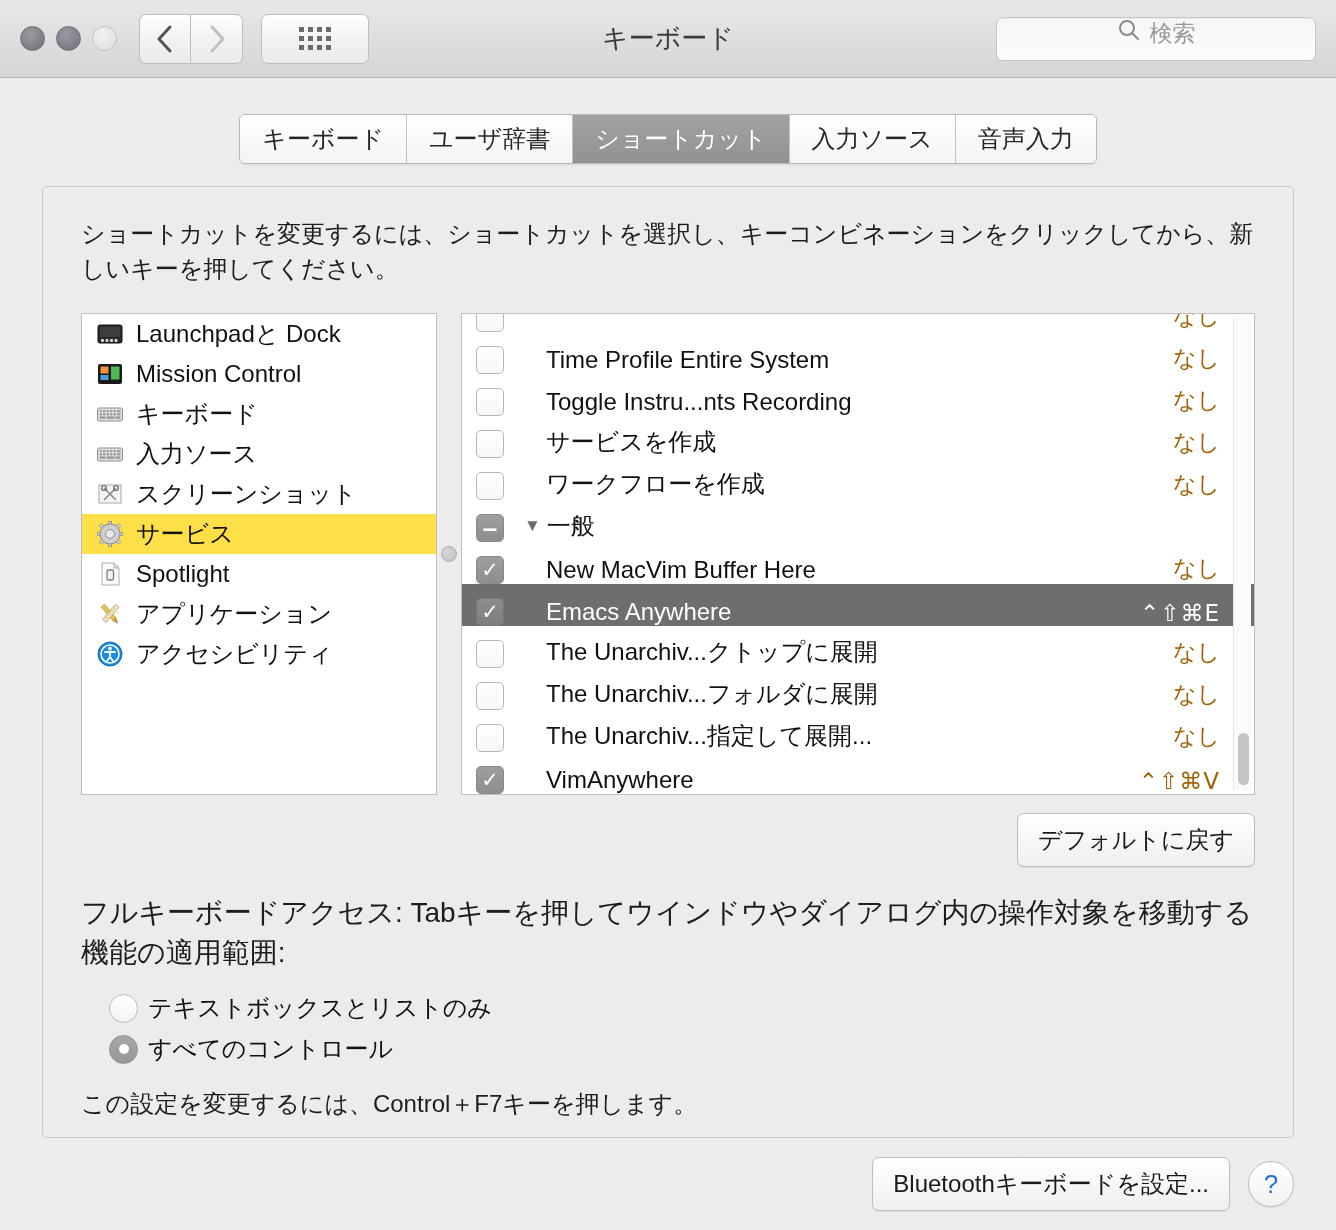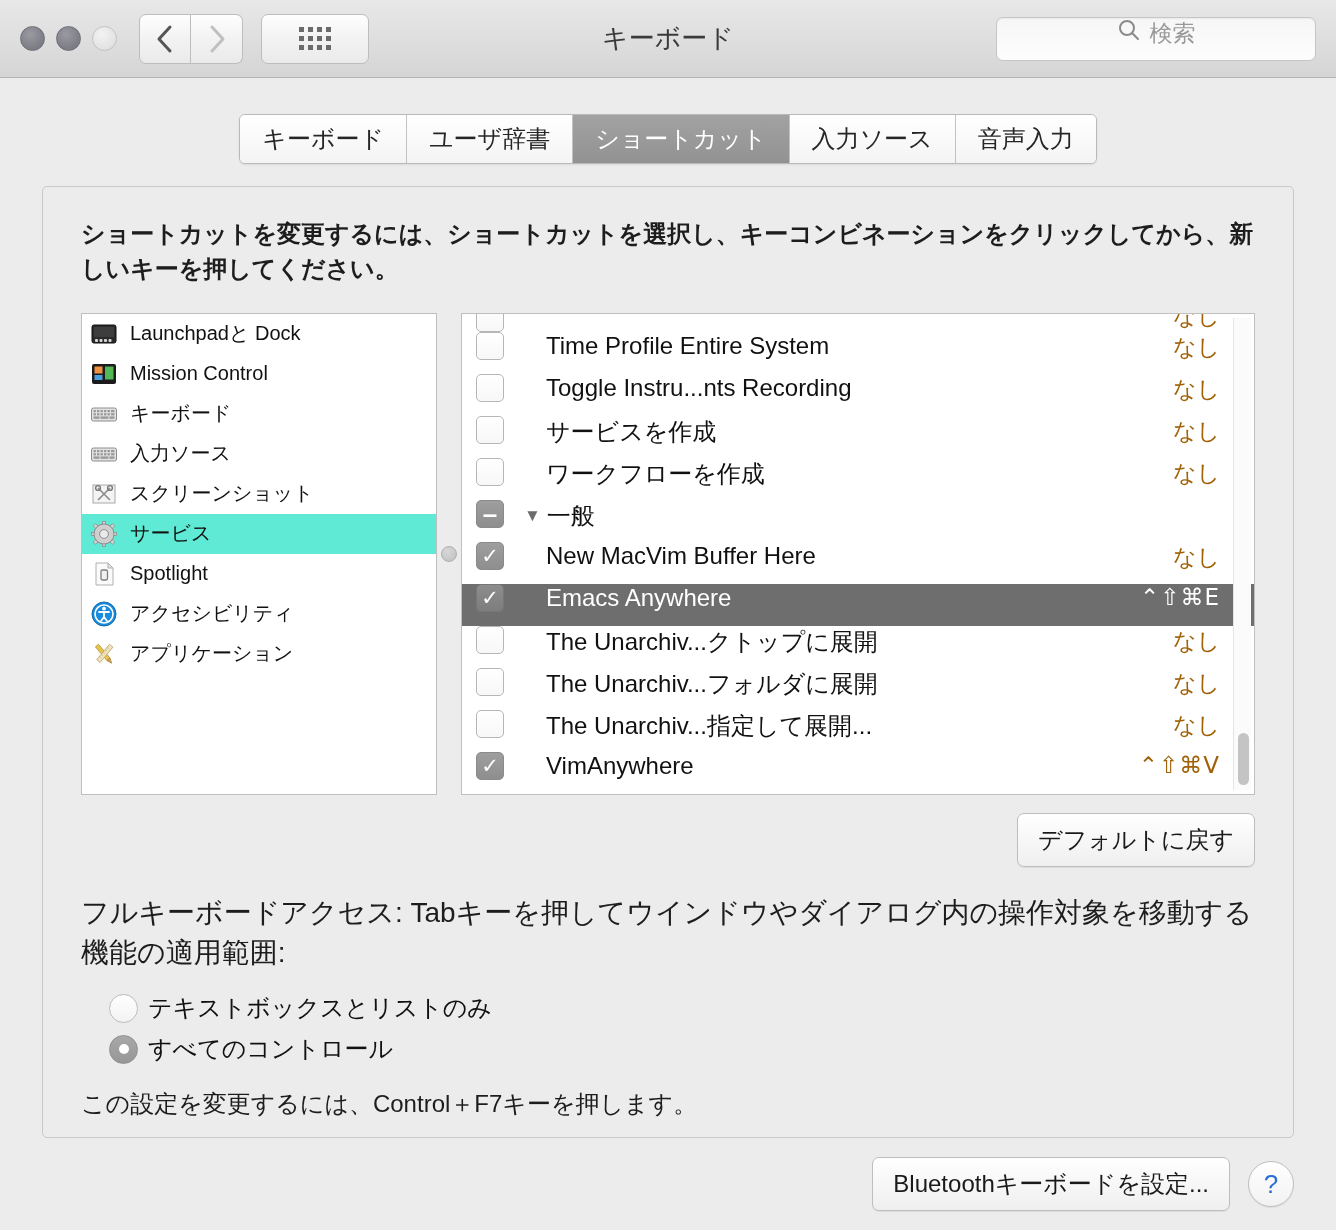--- a/index.html
+++ b/index.html
@@ -150,21 +150,20 @@
     display: flex;
     flex-direction: column;
     min-height: 0;
   }
 
   .desc {
     font-size: 24px;
     line-height: 1.45;
     color: #1d1d1d;
     margin-bottom: 26px;
-    font-weight: bold;
   }
 
   
   .split {
     display: flex;
     align-items: stretch;
     height: 482px;
     flex: 0 0 auto;
   }
 
@@ -173,26 +172,26 @@
     background: #ffffff;
     border: 1px solid #bfbfbf;
     overflow: hidden;
     position: relative;
   }
   .side-item {
     display: flex;
     align-items: center;
     gap: 12px;
     height: 40px;
-    padding-left: 8px;
-    font-size: 20px;
+    padding-left: 14px;
+    font-size: 24px;
     color: #111;
     white-space: nowrap;
   }
-  .side-item.selected { background: #5eead4; }
+  .side-item.selected { background: #fde047; }
 
   .splitter {
     width: 24px;
     position: relative;
     display: flex;
     align-items: center;
     justify-content: center;
   }
   .splitter .handle {
     width: 16px; height: 16px;
@@ -205,21 +204,21 @@
     flex: 1 1 auto;
     background: #ffffff;
     border: 1px solid #bfbfbf;
     position: relative;
     overflow: hidden;
   }
   .sl-inner { position: relative; }
 
   .row {
     display: flex;
-    align-items: flex-start;
+    align-items: flex-end;
     height: 42px;
     padding-right: 34px;
     font-size: 24px;
     color: #111;
     white-space: nowrap;
   }
   .row.selected { background: #6e6e6e; color: #ffffff; }
   .row.clipped  { height: 18px; overflow: hidden; align-items: flex-end; }
 
   .row .cb-cell { width: 56px; flex: 0 0 56px; display: flex; justify-content: center; }
@@ -548,51 +547,51 @@
               <path d="M18 3 L23 8 H18 Z" fill="#e3e3e3" stroke="#b0b0b0"></path>
               <rect x="11" y="10" width="6.5" height="10" rx="1.4" fill="#f0f0f0" stroke="#7e7e7e" stroke-width="1.3"></rect>
             </svg>
           </span>
           <span>Spotlight</span>
         </div>
 
         <div class="side-item">
           <span class="mini">
             <svg viewBox="0 0 28 28">
-              <circle cx="14" cy="14" r="12" fill="#1a8cdd" stroke="#0d6bab"></circle>
-              <circle cx="14" cy="14" r="9" fill="none" stroke="#ffffff" stroke-width="1.6"></circle>
-              <circle cx="14" cy="8.6" r="1.9" fill="#ffffff"></circle>
-              <path d="M9 12 H19 M14 12 V17 M14 17 L11 21 M14 17 L17 21" stroke="#ffffff" stroke-width="1.8" stroke-linecap="round" fill="none"></path>
-            </svg>
-          </span>
-          <span>アクセシビリティ</span>
-        </div>
-
-        <div class="side-item">
-          <span class="mini">
-            <svg viewBox="0 0 28 28">
               <g transform="rotate(-40 14 14)">
                 <rect x="12" y="3" width="4" height="18" fill="#e8c44a" stroke="#a88f2a" stroke-width="0.7"></rect>
                 <polygon points="12,21 16,21 14,26" fill="#d8a05a" stroke="#a07838" stroke-width="0.6"></polygon>
               </g>
               <g transform="rotate(40 14 14)">
                 <rect x="12" y="3" width="4.5" height="20" fill="#efe2bd" stroke="#b6a06a" stroke-width="0.7"></rect>
                 <g stroke="#b6a06a" stroke-width="0.6">
                   <line x1="12" y1="7" x2="14" y2="7"></line>
                     <line x1="12" y1="10" x2="14" y2="10"></line>
                   <line x1="12" y1="13" x2="14" y2="13"></line>
                     <line x1="12" y1="16" x2="14" y2="16"></line>
                   <line x1="12" y1="19" x2="14" y2="19"></line>
                 </g>
               </g>
             </svg>
           </span>
           <span>アプリケーション</span>
         </div>
 
+        <div class="side-item">
+          <span class="mini">
+            <svg viewBox="0 0 28 28">
+              <circle cx="14" cy="14" r="12" fill="#1a8cdd" stroke="#0d6bab"></circle>
+              <circle cx="14" cy="14" r="9" fill="none" stroke="#ffffff" stroke-width="1.6"></circle>
+              <circle cx="14" cy="8.6" r="1.9" fill="#ffffff"></circle>
+              <path d="M9 12 H19 M14 12 V17 M14 17 L11 21 M14 17 L17 21" stroke="#ffffff" stroke-width="1.8" stroke-linecap="round" fill="none"></path>
+            </svg>
+          </span>
+          <span>アクセシビリティ</span>
+        </div>
+
       </div>
 
       <div class="splitter">
         <div class="handle"></div>
       </div>
 
       <div class="shortcut-list">
         <div class="sl-inner">
 
           <div class="row clipped">

